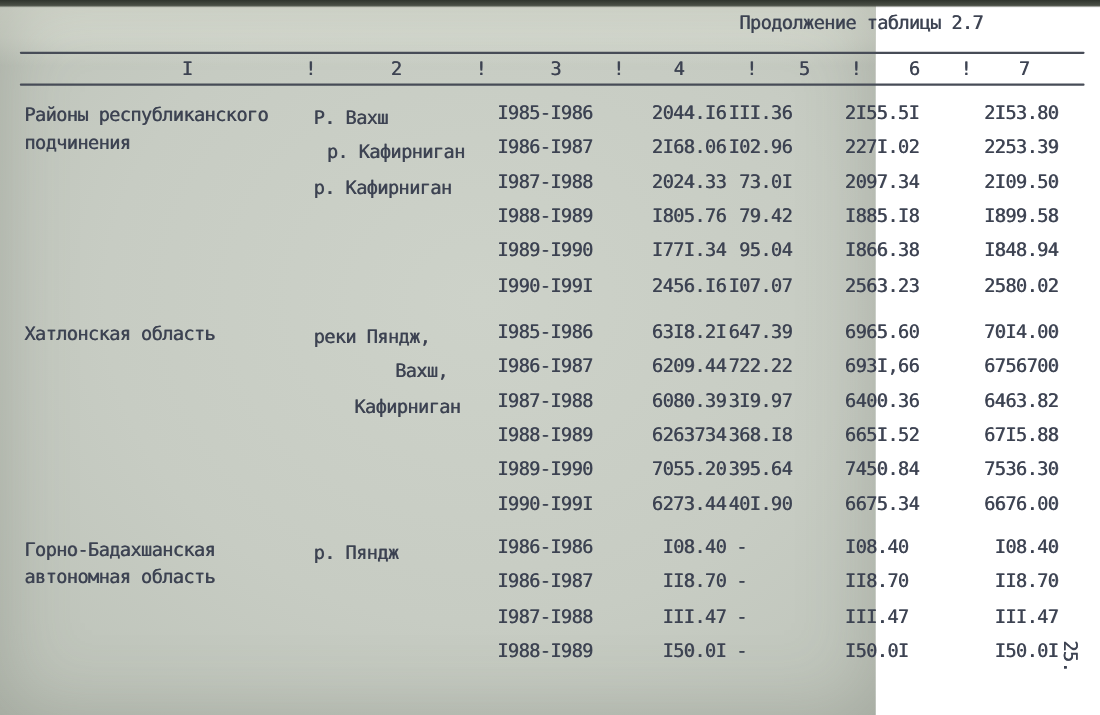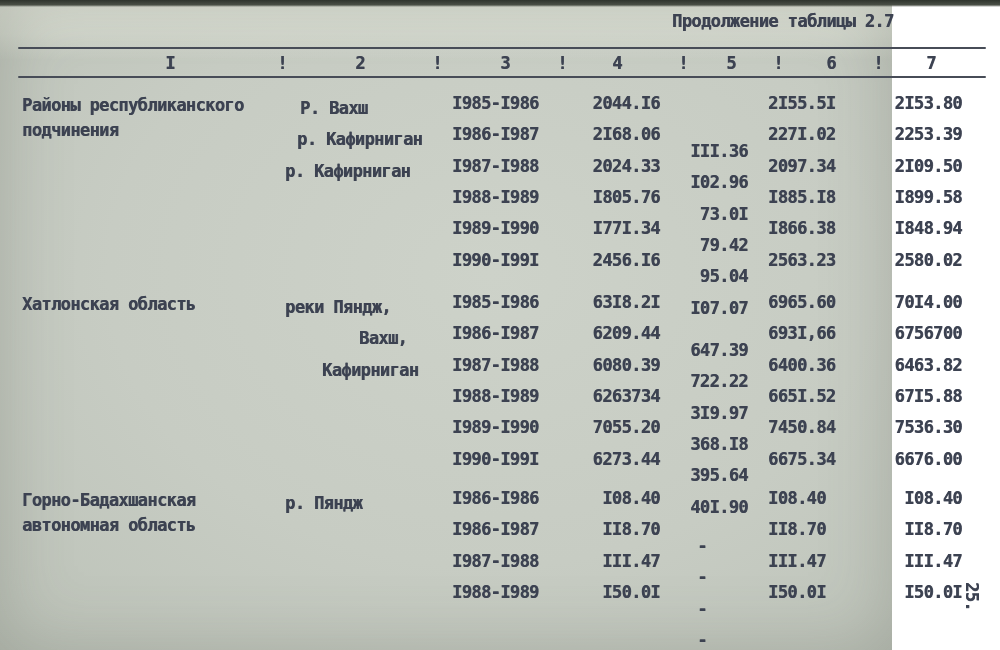--- a/index.html
+++ b/index.html
@@ -1,26 +1,25 @@
 <!DOCTYPE html>
 <html><head>
 <meta charset="utf-8">
 <style>
   html,body{margin:0;padding:0;}
   body{
     width:1000px;height:650px;overflow:hidden;
     font-family:"DejaVu Sans Mono","Liberation Mono",monospace;
   }
   .page{
-    position:relative;width:892px;height:650px;
+    position:relative;width:796px;height:650px;
     background:
       linear-gradient(180deg, rgba(224,228,217,.9) 0px, rgba(224,228,217,.55) 34px, rgba(224,228,217,0) 60px),
       radial-gradient(ellipse at 55% 42%, #cdd2c9 0%, #c7ccc3 55%, #bcc2b8 100%);
     box-shadow: inset 0 0 70px rgba(88,94,82,.28);
-    font-weight: bold;
   }
   .top-edge{
     position:absolute;left:0;top:0;width:1000px;height:7px;
     background:linear-gradient(180deg,#2f342d 0%,#4a4f46 70%,rgba(74,79,70,0) 100%);
   }
   .ink{
     color:#3c4251;
     text-shadow:0.5px 0 0.4px rgba(60,66,82,.85);
     font-size:17px;letter-spacing:-0.6px;white-space:pre;
   }
@@ -31,21 +30,21 @@
   .header-cell{position:absolute;top:53px;transform:translateX(-50%);}
   .block{position:absolute;left:0;width:1000px;}
   .region{position:absolute;left:22px;top:0;}
   .region div{line-height:25px;}
   .rivers{position:absolute;left:285px;top:0;}
   .rivers div{line-height:31.3px;}
   .row{position:absolute;left:0;width:1000px;height:31.3px;}
   .cell{position:absolute;top:0;}
   .years{left:452px;}
   .c4{left:558px;width:102px;text-align:right;}
-  .c5{left:656px;width:92px;text-align:right;margin-top:48px;}
+  .c5{left:628px;width:92px;text-align:right;}
   .c6{left:768px;width:97px;}
   .c7{left:868px;width:94px;text-align:right;}
   .dash{text-align:center;}
   .page-number{
     position:absolute;left:952px;top:592px;width:40px;
     transform:rotate(90deg);transform-origin:50% 50%;
   }
 </style>
 </head>
 <body>
@@ -70,21 +69,21 @@
       <div class="header-cell ink" style="left: 931px;">7</div>
     </div>
   <div class="rule rule-header"></div>
   <div id="blocks">
       <div class="block" style="top: 93px; height: 187.8px;">
         <div class="region">
           <div class="ink">Районы республиканского</div>
           <div class="ink">подчинения</div>
         </div>
         <div class="rivers">
-          <div class="ink" style="margin-left: 15px;">Р. Вахш</div>
+          <div class="ink" style="margin-left: 0px;">Р. Вахш</div>
           <div class="ink" style="margin-left: 12px;">р. Кафирниган</div>
           <div class="ink" style="margin-left: 0px;">р. Кафирниган</div>
         </div>
         <div class="row" style="top: 0px;">
           <div class="cell years ink">I985-I986</div>
           <div class="cell c4 ink">2044.I6</div>
           <div class="cell c5 ink">III.36</div>
           <div class="cell c6 ink">2I55.5I</div>
           <div class="cell c7 ink">2I53.80</div>
         </div>

